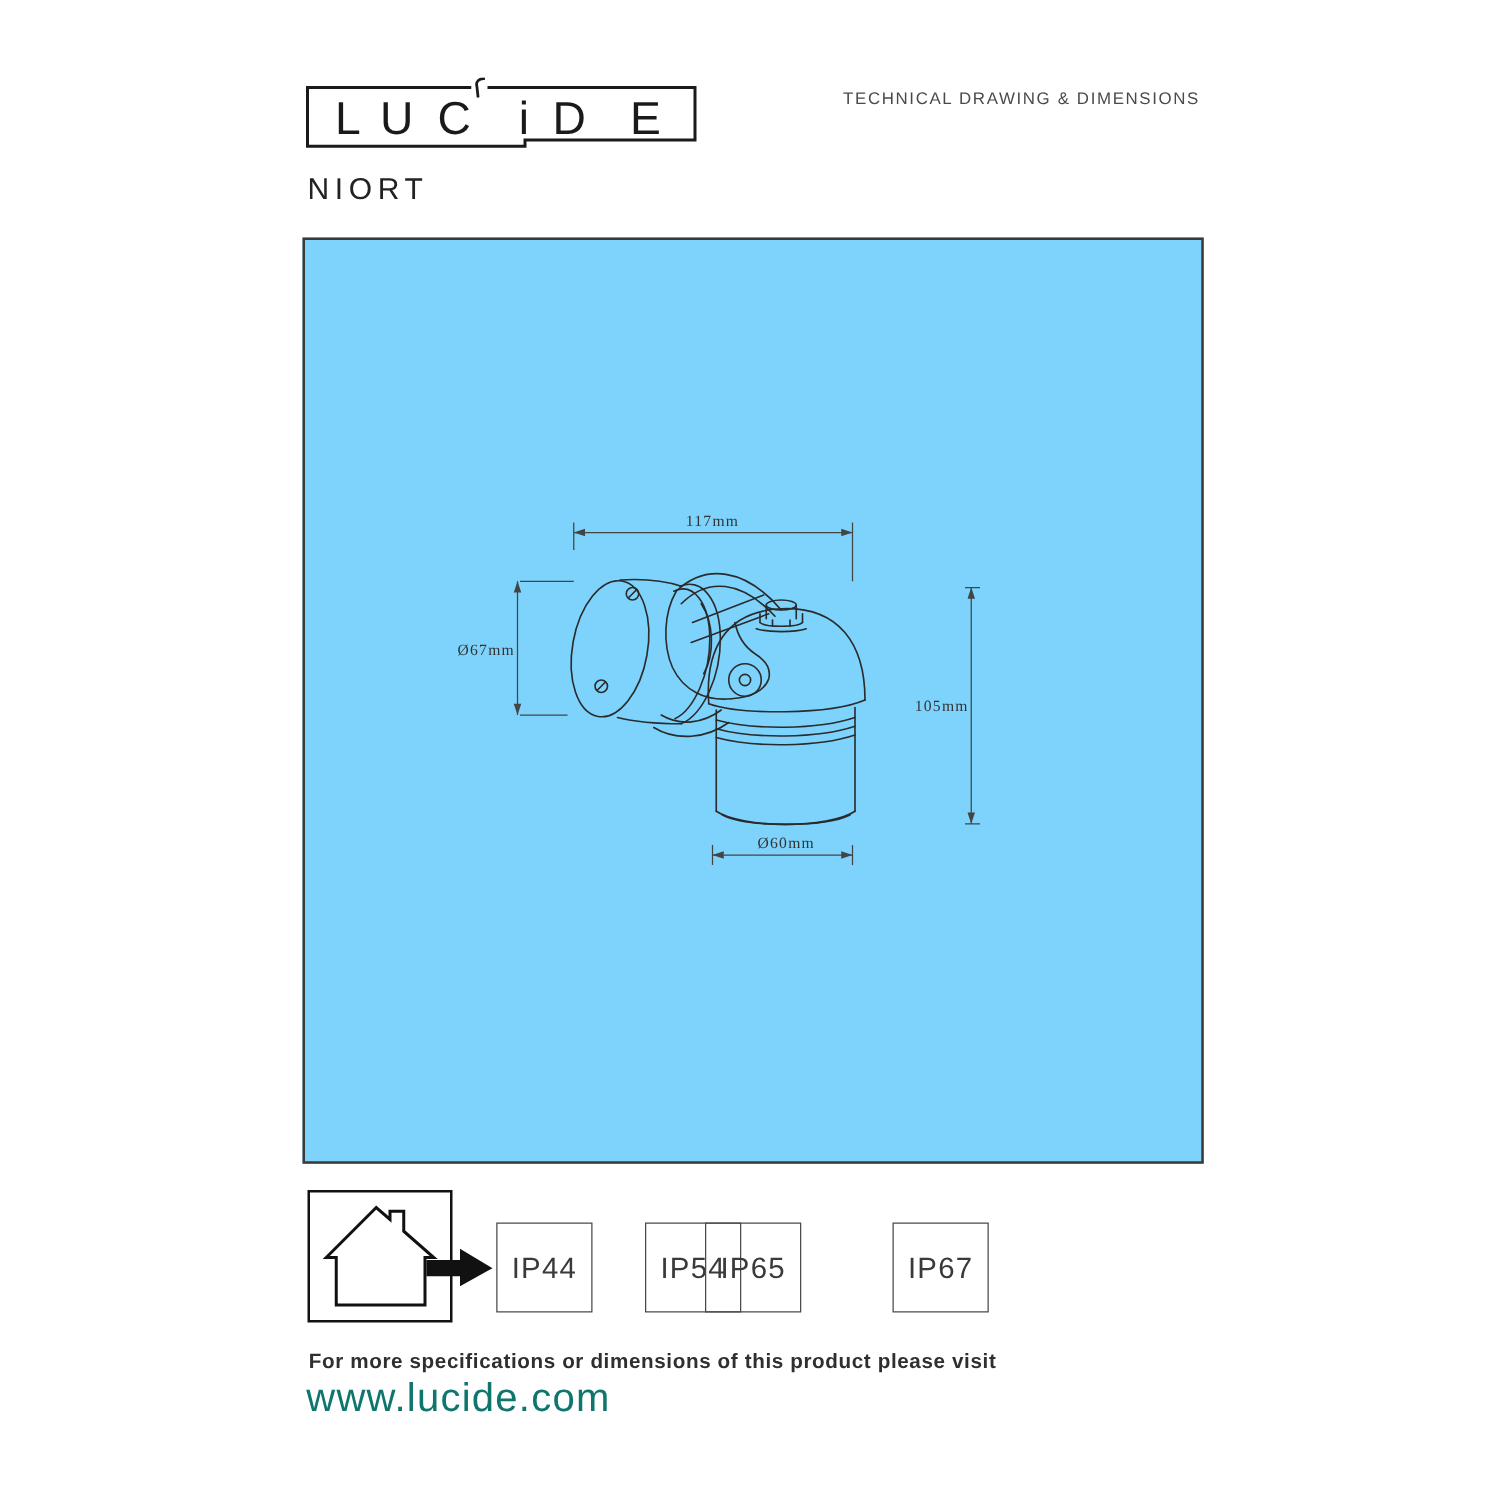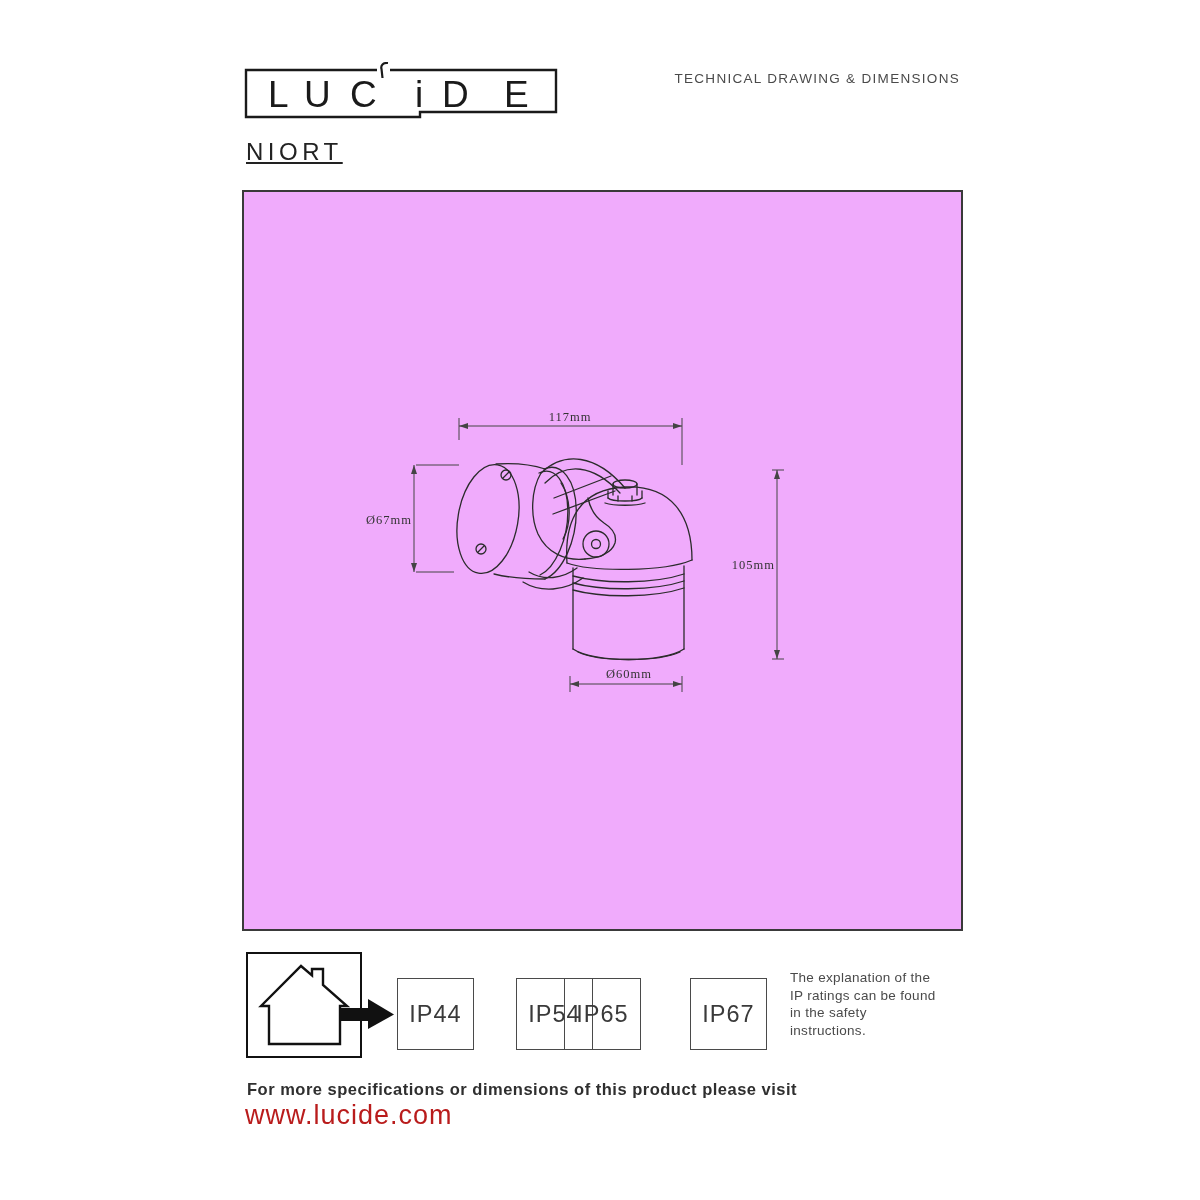--- a/index.html
+++ b/index.html
@@ -2,39 +2,39 @@
 <html><head>
 <meta charset="utf-8">
 <style>
   html,body{margin:0;padding:0;background:#ffffff;}
   .page{position:relative;width:1200px;height:1200px;background:#fff;overflow:hidden;
         font-family:"Liberation Sans",sans-serif;color:#2b2b2b;}
   .abs{position:absolute;}
 
   
   .doc-title{top:71px;right:240px;font-size:13.5px;letter-spacing:1.3px;color:#4a4a4a;text-align:center;}
-  .product-name{left:246px;top:138px;font-size:24px;letter-spacing:4.5px;color:#222;text-decoration:underline;}
+  .product-name{left:246px;top:138px;font-size:24px;letter-spacing:4.5px;color:#222;}
   .item-block{left:590px;top:138px;font-size:14.5px;line-height:19px;color:#383838;letter-spacing:.4px;}
 
   
-  .drawing-box{left:242px;top:190px;width:717px;height:737px;border:2px solid #3a3a3a;background:#f0abfc;}
+  .drawing-box{left:242px;top:190px;width:717px;height:737px;border:2px solid #3a3a3a;background:#7dd3fc;}
   .drawing-box svg{position:absolute;left:0;top:0;}
   .dimtext{font-family:"Liberation Serif",serif;font-size:12.5px;fill:#333;letter-spacing:1px;}
   .dimline{stroke:#444;stroke-width:1;fill:none;}
   .dimarrow{fill:#444;stroke:none;}
   .lamp{stroke:#2b2b2b;fill:none;stroke-width:1.3;stroke-linecap:round;stroke-linejoin:round;}
 
   
   .house-box{left:246px;top:952px;width:112px;height:102px;border:2.5px solid #111;background:#fff;}
   .arrow-svg{left:341px;top:998px;}
   .ip-box{top:978px;width:75px;height:70px;border:1.5px solid #4a4a4a;display:flex;
           align-items:center;justify-content:center;font-size:23.5px;letter-spacing:1px;color:#3a3a3a;}
   .ip-note{left:790px;top:969px;font-size:13.5px;line-height:17.5px;color:#4a4a4a;letter-spacing:.3px;}
   .more-info{left:247px;top:1080px;font-size:16.5px;letter-spacing:.5px;color:#2f2f2f;font-weight:bold;}
-  .website{left:245px;top:1100px;font-size:27px;letter-spacing:1px;color:#b91c1c;text-decoration:none;}
+  .website{left:245px;top:1100px;font-size:32px;letter-spacing:1px;color:#0f766e;text-decoration:none;}
 
   .logo-letter{font-family:"Liberation Sans",sans-serif;font-size:37px;fill:#1a1a1a;}
 </style>
 </head>
 <body>
 
 <div class="page">
 
   <svg class="abs" style="left:244px;top:62px" width="314" height="62" viewBox="0 0 314 62">
     <path d="M 133,8 L 2,8 L 2,55 L 176,55 L 176,50 L 312,50 L 312,8 L 146,8" fill="none" stroke="#1a1a1a" stroke-width="2.4"></path>
@@ -137,27 +137,21 @@
 
   <div class="abs ip-box" style="left:397px">
     <span>IP44</span>
   </div>
   <div class="abs ip-box" style="left:516px">
     <span>IP54</span>
   </div>
   <div class="abs ip-box" style="left:564px">
     <span>IP65</span>
   </div>
-  <div class="abs ip-box" style="left:690px">
+  <div class="abs ip-box" style="left:714px">
     <span>IP67</span>
   </div>
 
-  <div class="abs ip-note">
-    <div>The explanation of the</div>
-    <div>IP ratings can be found</div>
-    <div>in the safety</div>
-    <div>instructions.</div>
-  </div>
 
   <div class="abs more-info">For more specifications or dimensions of this product please visit</div>
   <a class="abs website" href="#">www.lucide.com</a>
 
 </div>
 
 </body></html>

